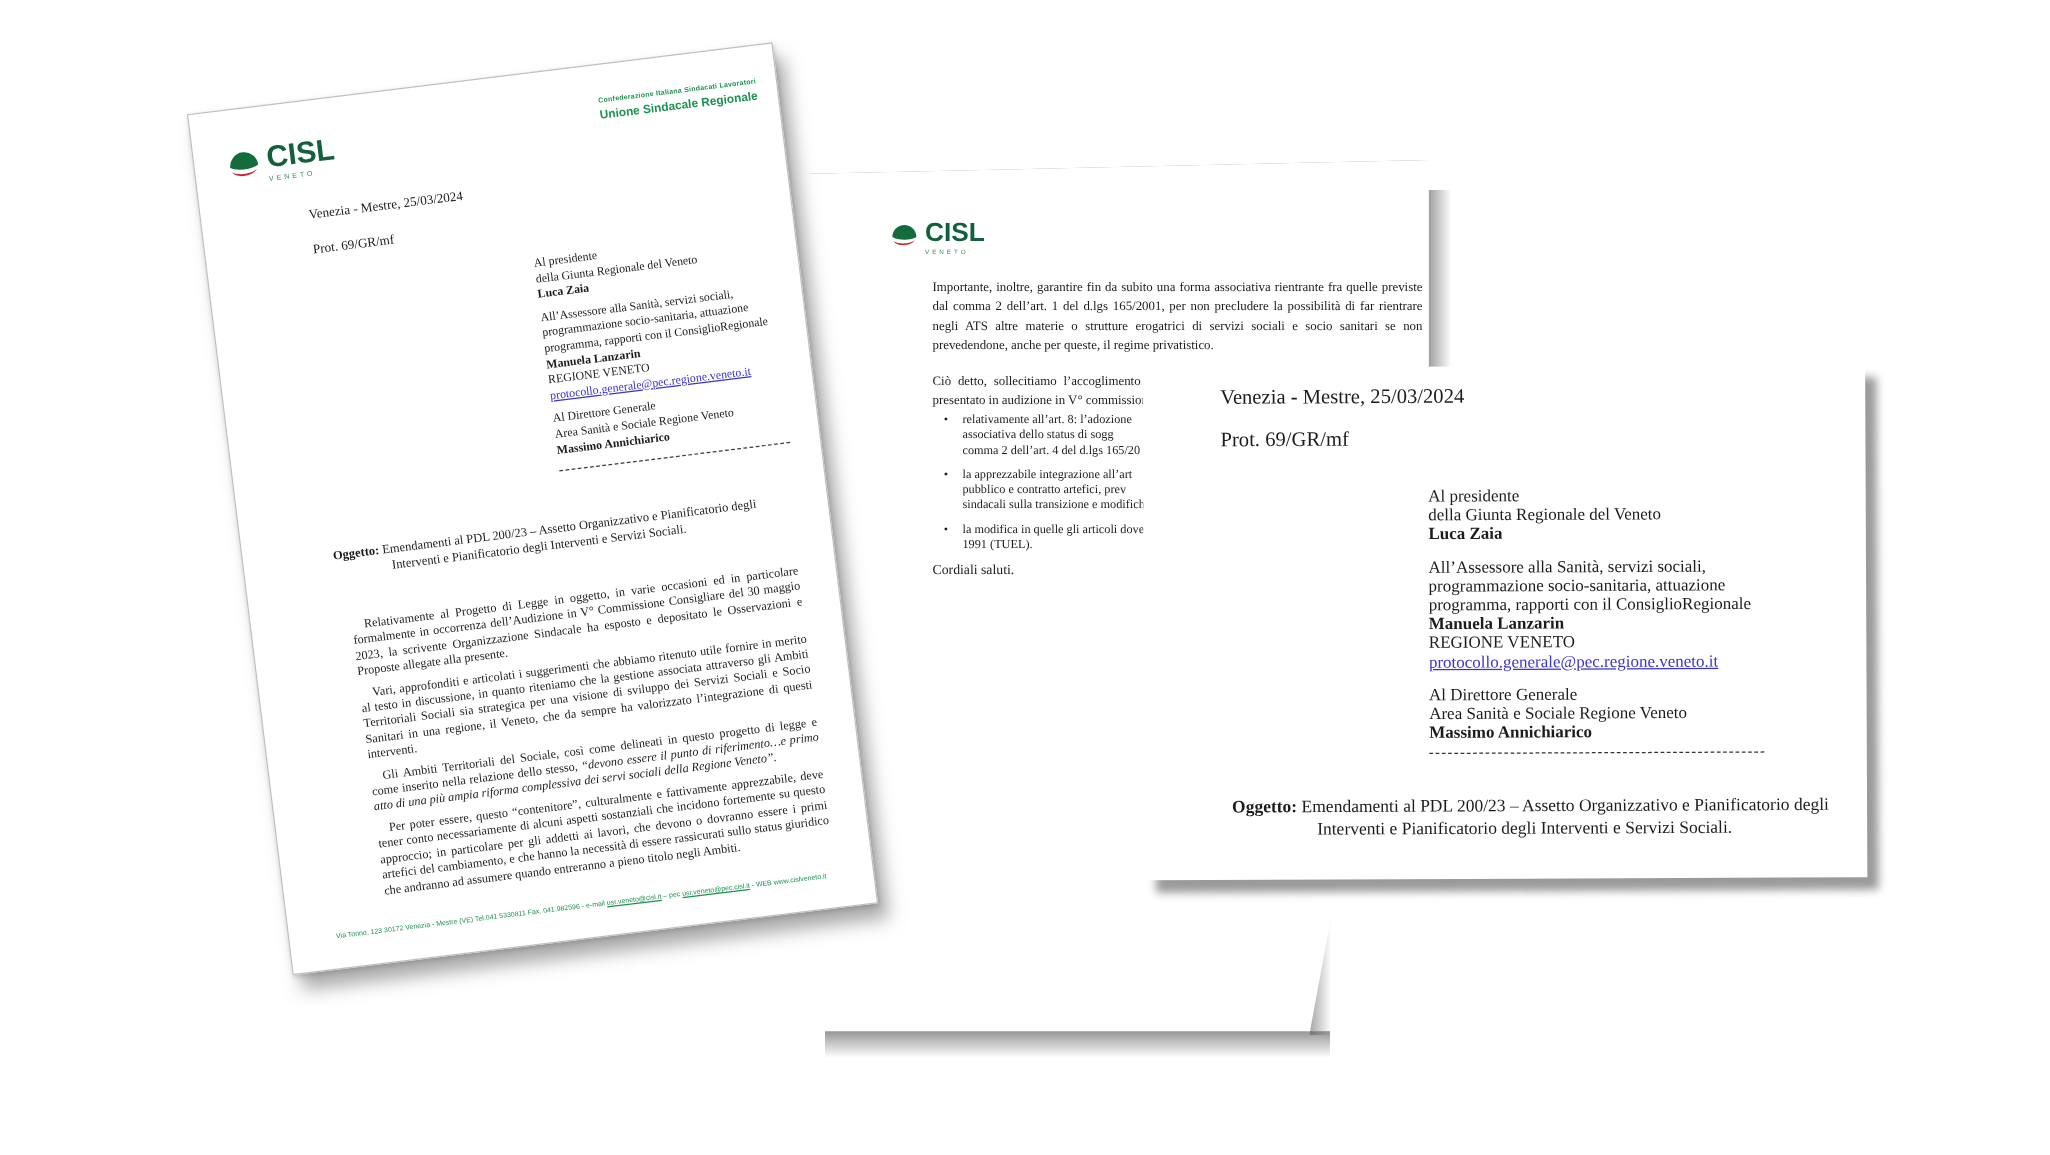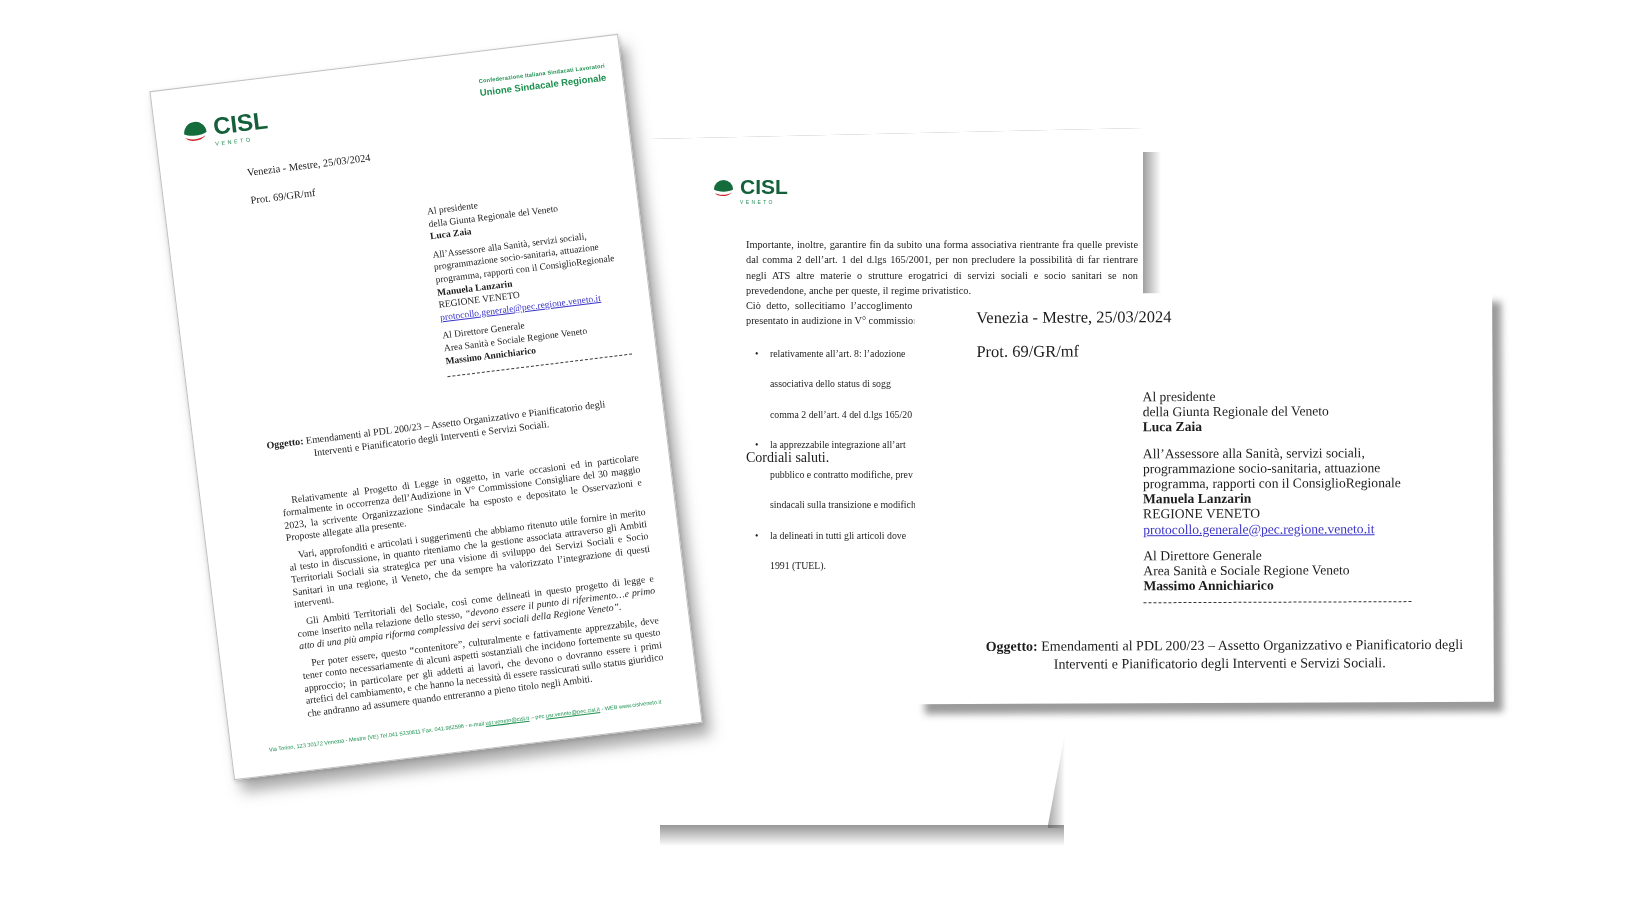--- a/index.html
+++ b/index.html
@@ -53,27 +53,27 @@
   .mid-shadow-bottom{position:absolute;left:12px;top:697px;width:404px;height:21px;
     background:linear-gradient(to bottom,rgba(80,80,80,.6),rgba(80,80,80,0));}
   .mid-face{position:absolute;left:0;top:0;width:495px;height:697px;background:#fff;
     clip-path:polygon(0px 11px,495px 0px,495px 182px,400px 697px,7px 697px);}
   .mid-topline{position:absolute;left:0;top:10px;width:497px;height:1px;background:#8d8d8d;
     transform:rotate(-1.27deg);transform-origin:left center;}
   .mp-logo{left:64px;top:48px;}
   .mp-logo .word{font-size:21px;}
   .mp-logo .region{font-size:5px;}
   .mp-p{position:absolute;left:98px;width:392px;font-size:10.3px;line-height:15.3px;text-align:justify;}
-  .mp-p1{top:109px;}
+  .mp-p1{top:95px;}
   .mp-p2{top:170px;}
   .mp-bullets{position:absolute;left:122px;top:202px;font-size:9.8px;line-height:12.3px;}
   .mp-bullet{position:relative;margin-bottom:7px;}
   .mp-bullet::before{content:"\2022";position:absolute;left:-15px;top:0;}
-  .mp-bullet .bl{white-space:nowrap;margin-top:18px;}
-  .mp-closing{position:absolute;left:98px;top:322px;font-size:14px;font-family:Liberation Serif, serif;}
+  .mp-bullet .bl{white-space:nowrap;}
+  .mp-closing{position:absolute;left:98px;top:322px;font-size:11px;font-family:Liberation Serif, serif;}
 
   
   .sheet-right{left:915px;top:293px;width:578px;height:410px;z-index:3;transform:rotate(-.25deg);
     box-shadow:9px 10px 7px rgba(100,100,100,.65);}
   .rp-date{position:absolute;left:62px;top:14px;font-size:16.5px;}
   .rp-prot{position:absolute;left:62px;top:48px;font-size:16.5px;}
   .rp-addr{position:absolute;left:228px;top:96px;font-size:13.6px;line-height:15.2px;}
   .rp-addr .gap{height:11px;}
   .rp-addr .dashline{width:268px;border-bottom:1.6px dashed #333;}
   .rp-subject{position:absolute;left:70px;top:344px;width:500px;font-size:14px;line-height:17.5px;
@@ -109,25 +109,25 @@
       <div class="mp-p mp-p2">Ciò detto, sollecitiamo l’accoglimento con emendamenti delle modifiche al testo da noi presentato in audizione in V° commissione, in particolare:</div>
 
       <div class="mp-bullets">
         <div class="mp-bullet">
           <div class="bl">relativamente all’art. 8: l’adozione</div>
           <div class="bl">associativa dello status di sogg</div>
           <div class="bl">comma 2 dell’art. 4 del d.lgs 165/20</div>
         </div>
         <div class="mp-bullet">
           <div class="bl">la apprezzabile integrazione all’art</div>
-          <div class="bl">pubblico e contratto modifiche, prev</div>
+          <div class="bl">pubblico e contratto artefici, prev</div>
           <div class="bl">sindacali sulla transizione e modifiche</div>
         </div>
         <div class="mp-bullet">
-          <div class="bl">la delineati in tutti gli articoli dove</div>
+          <div class="bl">la modifica in quelle gli articoli dove</div>
           <div class="bl">1991 (TUEL).</div>
         </div>
       </div>
 
       <div class="mp-closing">Cordiali saluti.</div>
     </div>
   </div>
 
   <div class="sheet sheet-right">
     <div class="rp-date">Venezia - Mestre, 25/03/2024</div>

